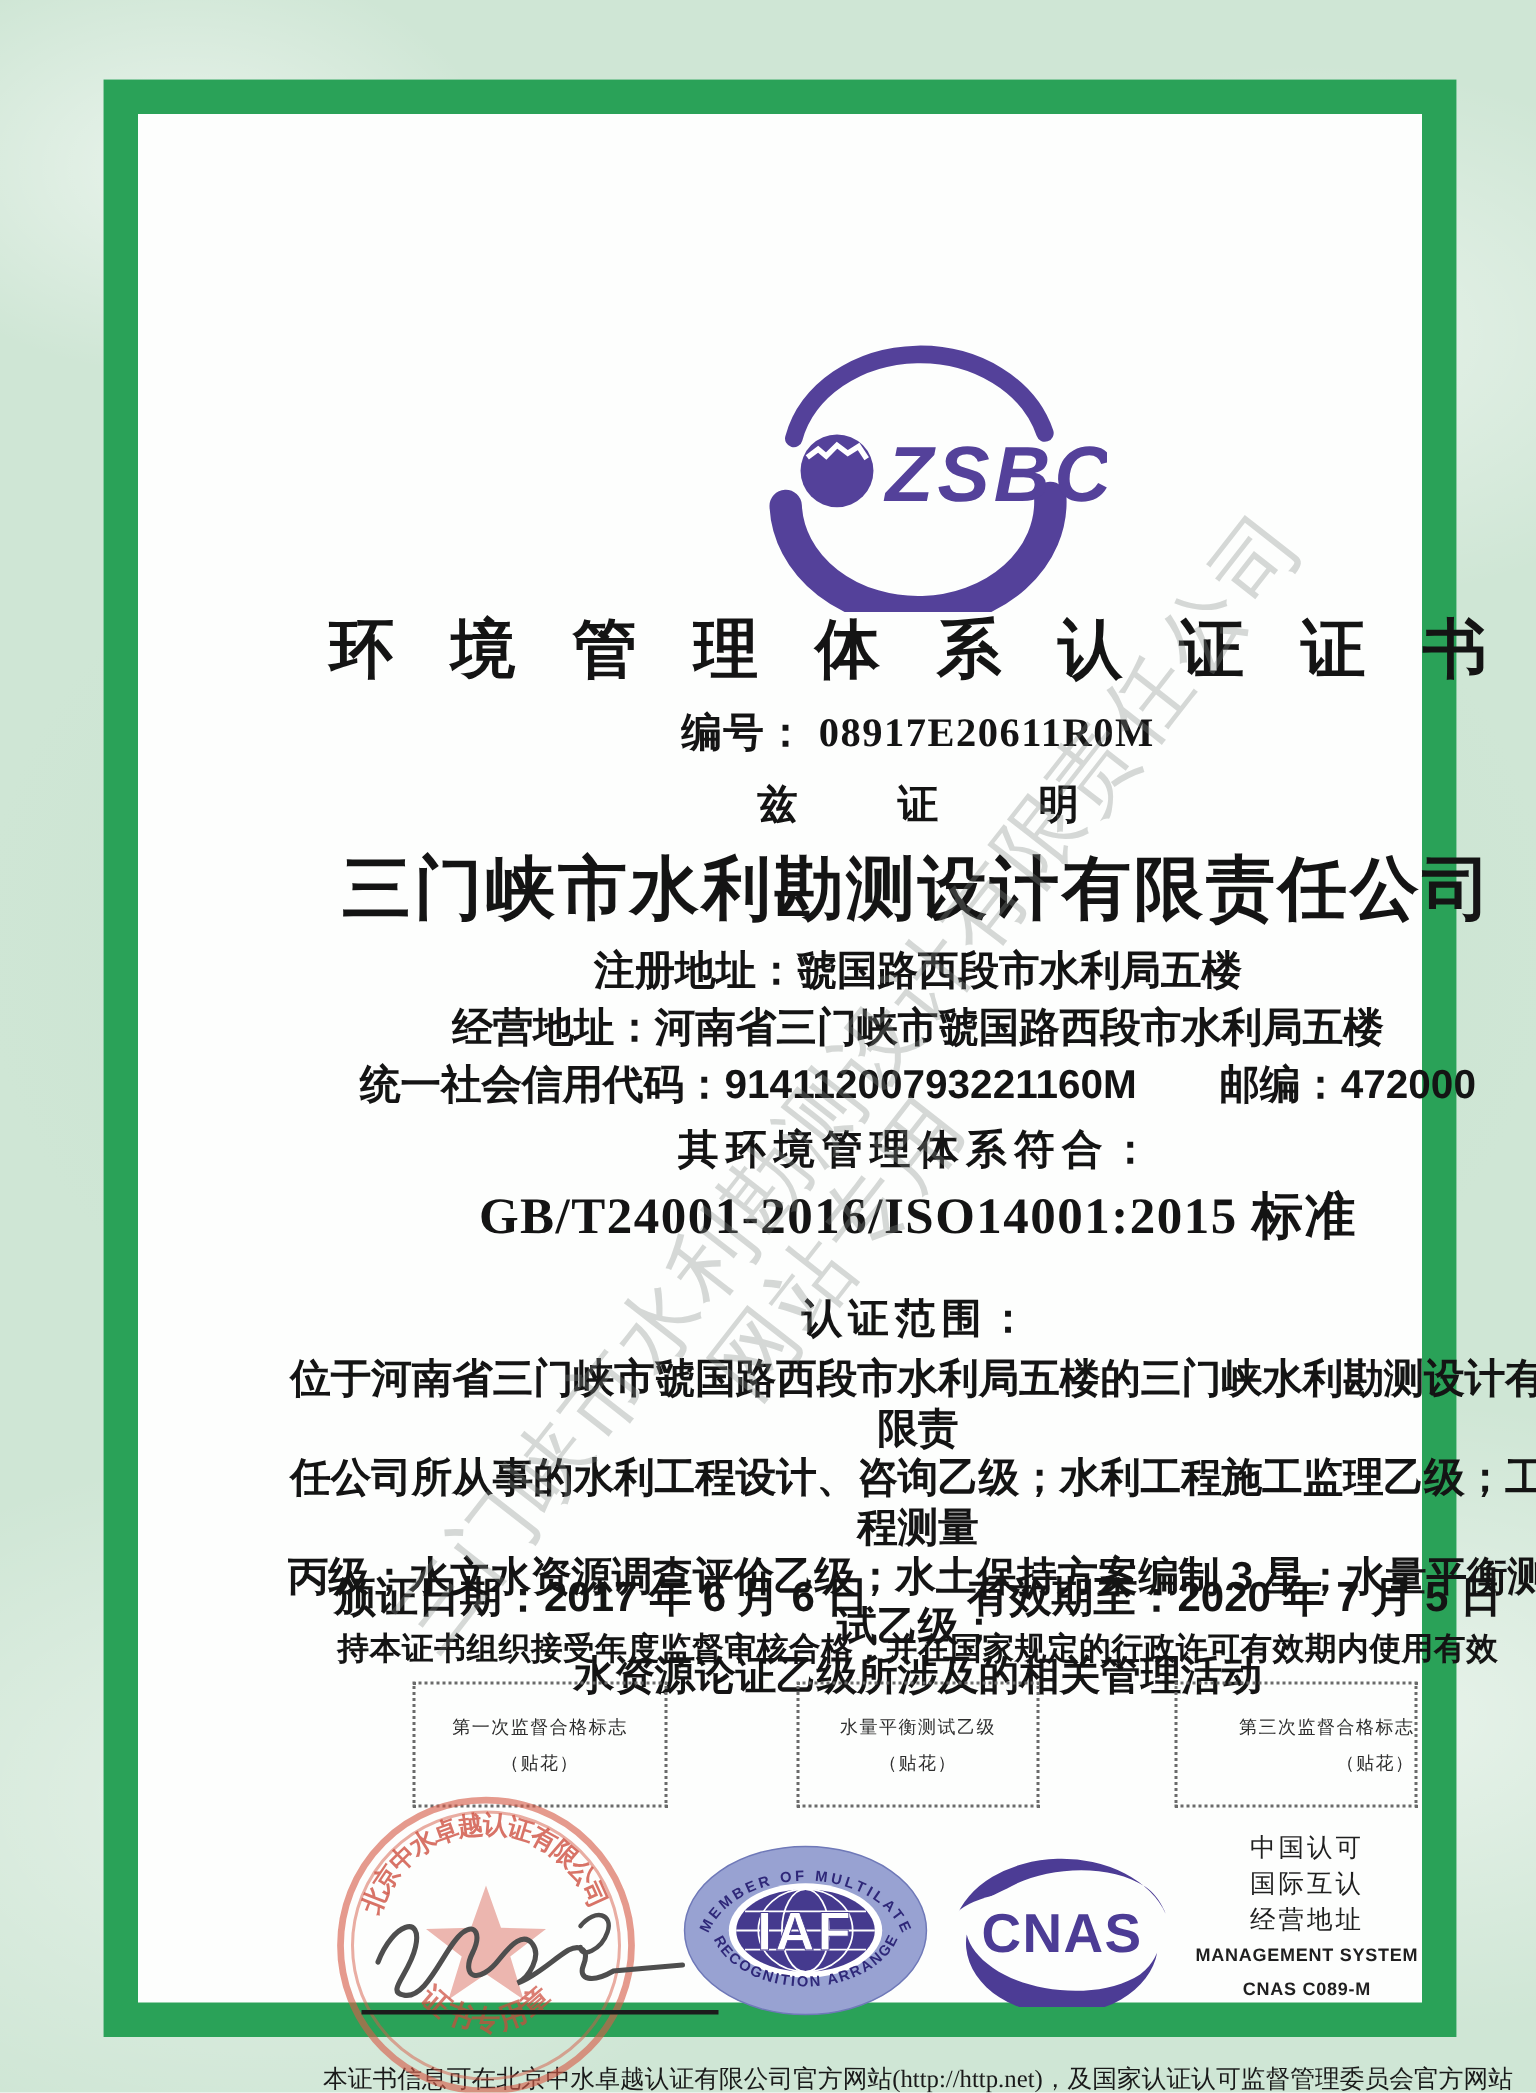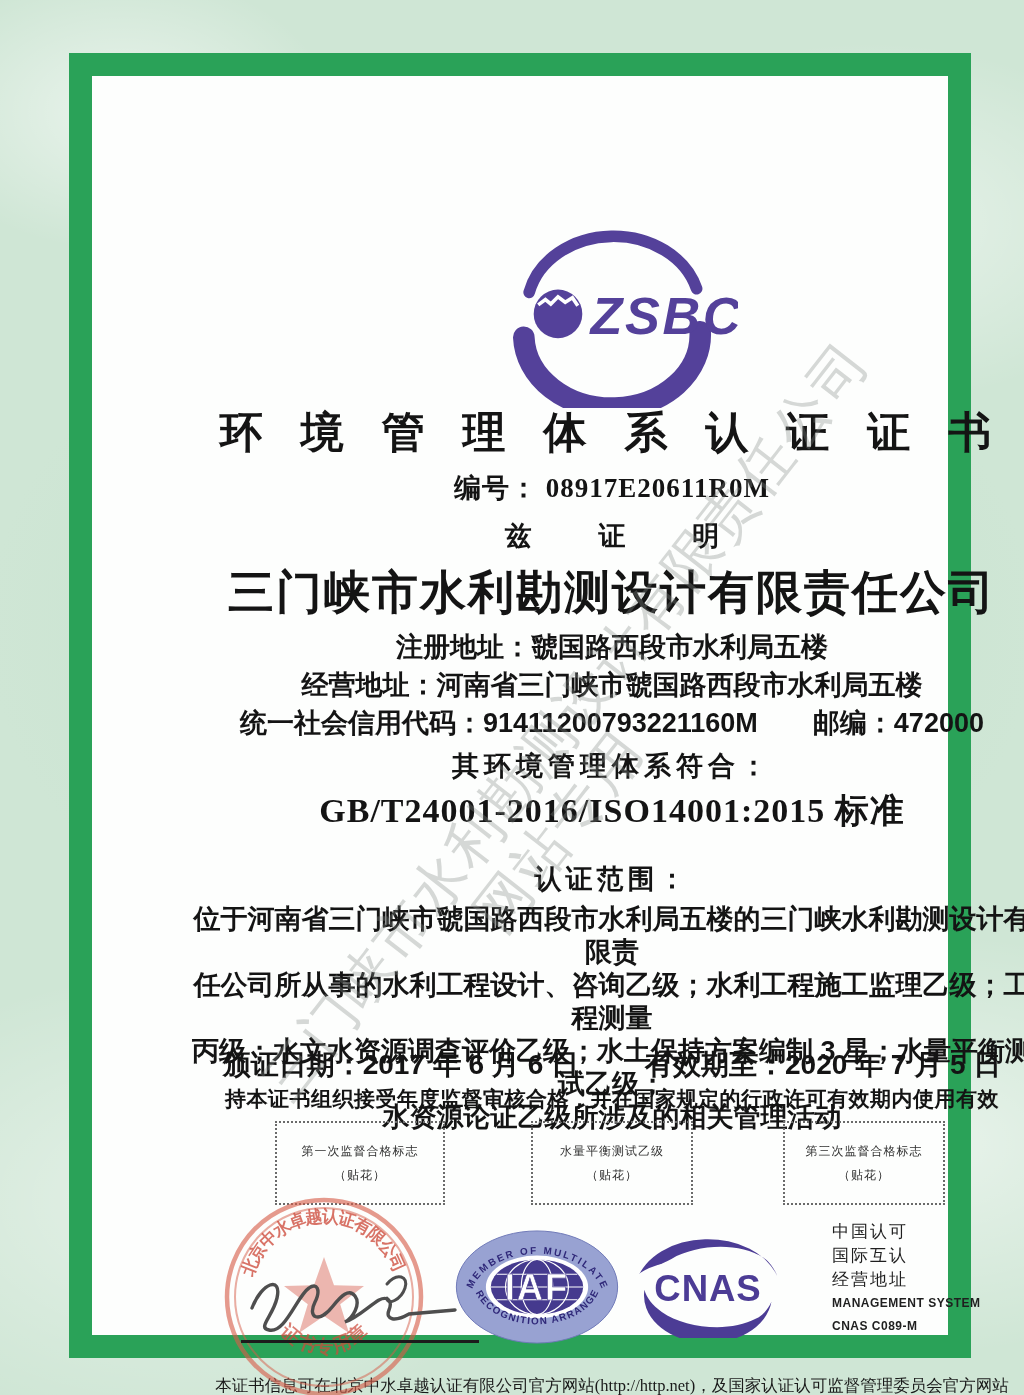--- a/index.html
+++ b/index.html
@@ -39,27 +39,27 @@
   .scope{top:751px;font-size:27px;font-weight:700;line-height:33px;}
   .dates{top:894px;font-size:28px;font-weight:800;}
   .dates .gap{display:inline-block;width:66px;}
   .note{top:933px;font-size:21px;font-weight:700;letter-spacing:.5px;}
 
   .sticker{position:absolute;top:969px;height:80px;border:2px dotted #6a6a6a;
     display:flex;flex-direction:column;justify-content:center;align-items:center;
     font-size:12px;color:#2e2e2e;letter-spacing:1px;line-height:24px;background:transparent;}
   .sticker.s1{left:90px;width:166px;}
   .sticker.s2{left:346px;width:158px;}
-  .sticker.s3{left:598px;width:158px;}
+  .sticker.s3{left:598px;width:158px;align-items:flex-end;}
 
   .seal{position:absolute;left:34px;top:1040px;width:210px;height:210px;z-index:4;}
   .signature{position:absolute;left:52px;top:1112px;width:240px;height:84px;z-index:5;}
   .iaf{position:absolute;left:268px;top:1076px;width:168px;height:118px;}
   .cnas{position:absolute;left:446px;top:1076px;width:154px;height:110px;}
-  .accred{position:absolute;left:647px;top:1068px;color:#1f1f1f;text-align:left;}
+  .accred{position:absolute;left:612px;top:1068px;color:#1f1f1f;text-align:center;}
   .accred .zh{font-size:17px;line-height:24px;letter-spacing:2px;}
   .accred .en{font-size:12px;line-height:23px;font-weight:700;letter-spacing:.5px;}
 
   .sig-line{position:absolute;left:56px;top:1188px;width:238px;height:3px;background:#1c1c1c;z-index:6;}
   .sig-label{position:absolute;left:80px;top:1192px;width:300px;text-align:center;
     font-size:25px;font-weight:700;color:#161616;z-index:6;}
 
   .footer{top:1224px;font-size:16.5px;font-family:"Liberation Serif",serif;
     line-height:20px;color:#1a1a1a;letter-spacing:0;}
 </style>

